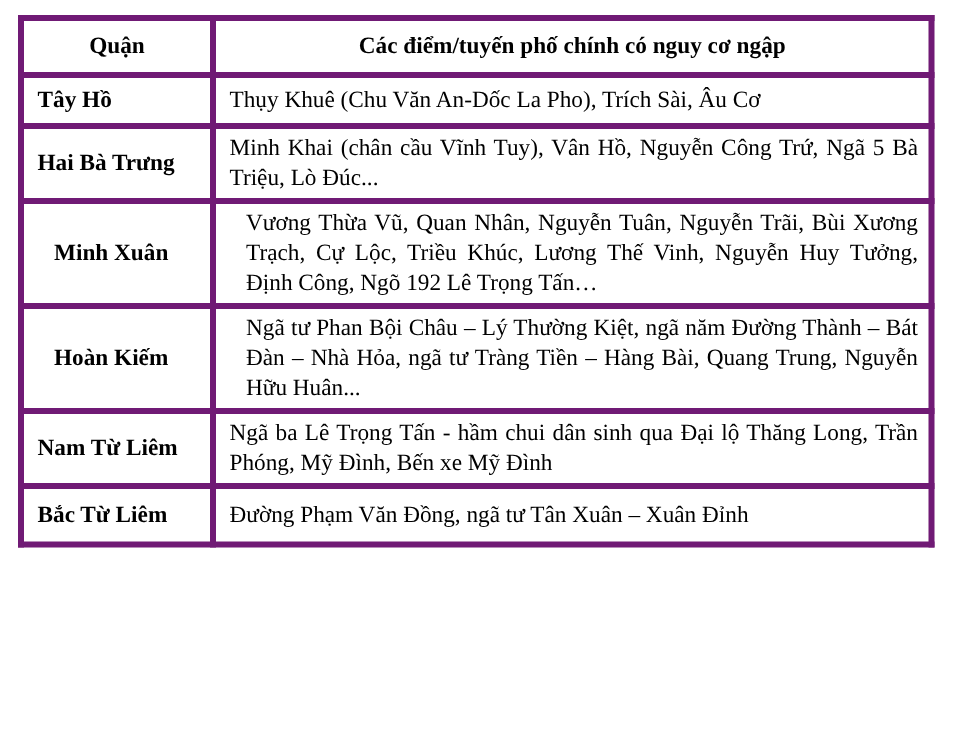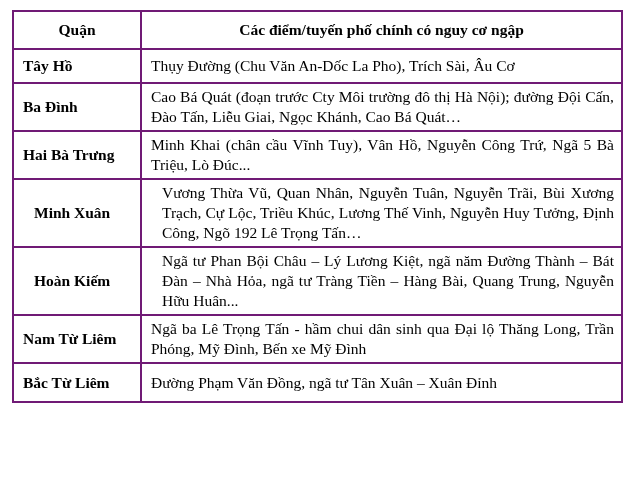--- a/index.html
+++ b/index.html
@@ -9,21 +9,21 @@
     font-family: "Liberation Serif", "DejaVu Serif", serif;
     color: #000000;
   }
   .doc-table {
     position: absolute;
     left: 12px; top: 10px;
     width: 611px;
     border-collapse: collapse;
   }
   .doc-table td, .doc-table th {
-    border: 2px solid #701a75;
+    border: 4px solid #701a75;
     font-size: 15.5px;
     line-height: 20px;
     vertical-align: middle;
   }
   .doc-table th {
     font-weight: bold;
     text-align: center;
     height: 38px;
     padding: 2px 6px;
   }
@@ -49,37 +49,33 @@
 <table class="doc-table">
   <thead>
     <tr>
       <th class="col-district">Quận</th>
       <th>Các điểm/tuyến phố chính có nguy cơ ngập</th>
     </tr>
   </thead>
   <tbody>
     <tr class="h1">
       <td class="district-cell">Tây Hồ</td>
-      <td class="locations-cell">Thụy Đường (Chu Văn An-Dốc La Pho), Trích Sài, Âu Cơ</td>
-    </tr>
-    <tr class="h2">
-      <td class="district-cell">Ba Đình</td>
-      <td class="locations-cell">Cao Bá Quát (đoạn trước Cty Môi trường đô thị Hà Nội); đường Đội Cấn, Đào Tấn, Liễu Giai, Ngọc Khánh, Cao Bá Quát…</td>
+      <td class="locations-cell">Thụy Khuê (Chu Văn An-Dốc La Pho), Trích Sài, Âu Cơ</td>
     </tr>
     <tr class="h2">
       <td class="district-cell">Hai Bà Trưng</td>
       <td class="locations-cell">Minh Khai (chân cầu Vĩnh Tuy), Vân Hồ, Nguyễn Công Trứ, Ngã 5 Bà Triệu, Lò Đúc...</td>
     </tr>
     <tr class="h3">
       <td class="district-cell">Minh Xuân</td>
       <td class="locations-cell">Vương Thừa Vũ, Quan Nhân, Nguyễn Tuân, Nguyễn Trãi, Bùi Xương Trạch, Cự Lộc, Triều Khúc, Lương Thế Vinh, Nguyễn Huy Tưởng, Định Công, Ngõ 192 Lê Trọng Tấn…</td>
     </tr>
     <tr class="h3">
       <td class="district-cell">Hoàn Kiếm</td>
-      <td class="locations-cell">Ngã tư Phan Bội Châu – Lý Lương Kiệt, ngã năm Đường Thành – Bát Đàn – Nhà Hỏa, ngã tư Tràng Tiền – Hàng Bài, Quang Trung, Nguyễn Hữu Huân...</td>
+      <td class="locations-cell">Ngã tư Phan Bội Châu – Lý Thường Kiệt, ngã năm Đường Thành – Bát Đàn – Nhà Hỏa, ngã tư Tràng Tiền – Hàng Bài, Quang Trung, Nguyễn Hữu Huân...</td>
     </tr>
     <tr class="h2">
       <td class="district-cell">Nam Từ Liêm</td>
       <td class="locations-cell">Ngã ba Lê Trọng Tấn - hầm chui dân sinh qua Đại lộ Thăng Long, Trần Phóng, Mỹ Đình, Bến xe Mỹ Đình</td>
     </tr>
     <tr class="h1b">
       <td class="district-cell">Bắc Từ Liêm</td>
       <td class="locations-cell">Đường Phạm Văn Đồng, ngã tư Tân Xuân – Xuân Đỉnh</td>
     </tr>
   </tbody>

